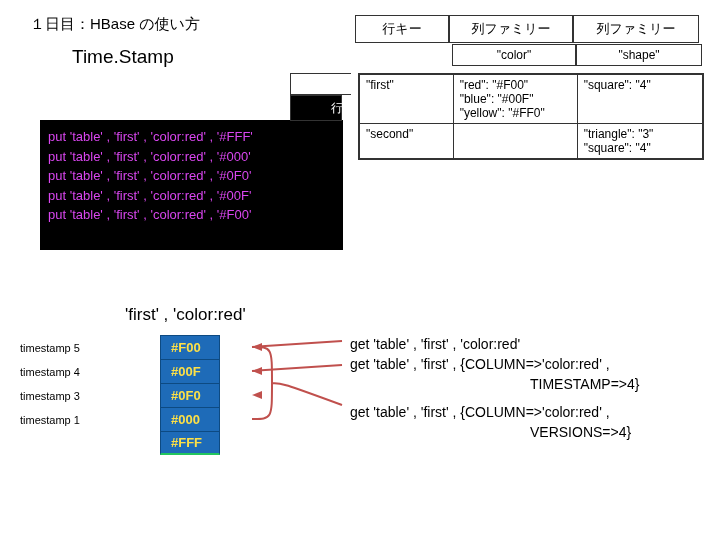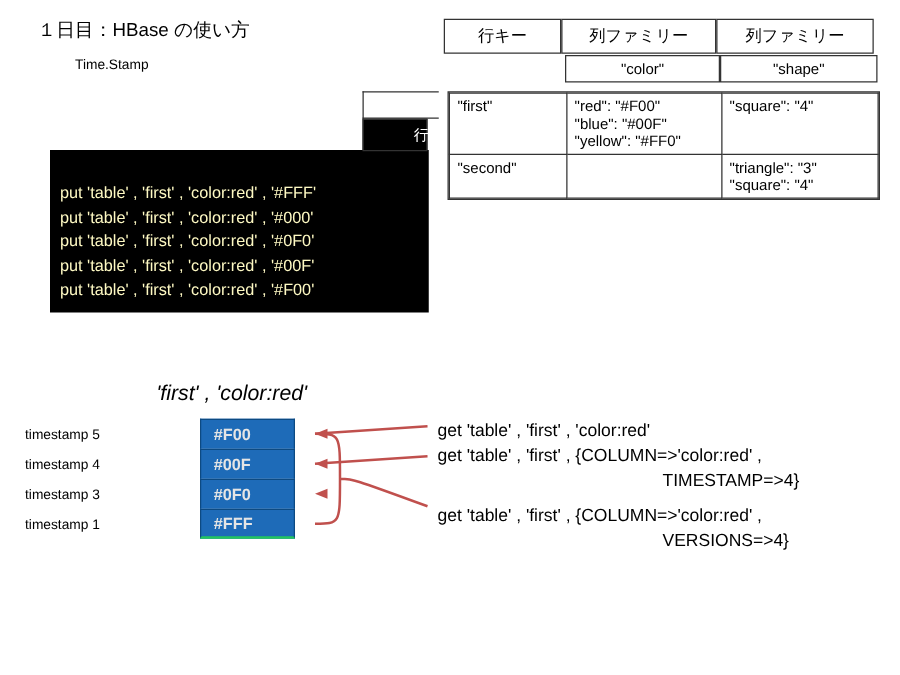--- a/index.html
+++ b/index.html
@@ -16,22 +16,22 @@
   .title-area {
     position: absolute;
     top: 15px;
     left: 30px;
   }
   .title-line {
     font-size: 15px;
     margin-bottom: 12px;
   }
   .subtitle-line {
-    font-size: 11px;
-    margin-left: 30px;
+    font-size: 19px;
+    margin-left: 42px;
   }
   .table-headers {
     position: absolute;
     top: 15px;
     left: 355px;
     width: 348px;
     display: flex;
   }
   .table-headers .cell {
     border: 1px solid #333;
@@ -78,54 +78,53 @@
     border: 1px solid #333;
     border-right: none;
   }
   .code-block {
     position: absolute;
     top: 120px;
     left: 40px;
     width: 303px;
     height: 130px;
     background: #000;
-    color: #fef9c3;
-    padding: 24px 8px;
+    color: #d946ef;
+    padding: 7px 8px;
     font-family: Arial, sans-serif;
     font-size: 13px;
     line-height: 1.5;
     white-space: pre;
     box-sizing: border-box;
   }
   .code-top-stub {
     position: absolute;
     top: 95px;
     left: 290px;
     width: 50px;
     height: 24px;
     background: #000;
     border: 1px solid #333;
   }
   .timeline-header {
     position: absolute;
     top: 305px;
     left: 125px;
     font-size: 17px;
-    font-style: italic;
   }
   .timeline-table {
     position: absolute;
     top: 335px;
     left: 160px;
   }
   .timeline-table .cell {
-    width: 76px;
+    width: 60px;
     height: 24px;
     background: #1e6bb8;
-    color: #e5e5e5;
+    color: #fde047;
     font-size: 13px;
     font-weight: bold;
     display: flex;
     align-items: center;
     padding-left: 10px;
     border: 1px solid #0d4a82;
     border-bottom: none;
     box-sizing: border-box;
   }
   .timeline-table .cell:last-child { border-bottom: 2px solid #22c55e; }
@@ -224,20 +223,21 @@
   <div>timestamp 5</div>
   <div>timestamp 4</div>
   <div>timestamp 3</div>
   <div>timestamp 1</div>
 </div>
 
 <div class="timeline-table">
   <div class="cell">#F00</div>
   <div class="cell">#00F</div>
   <div class="cell">#0F0</div>
+  <div class="cell">#000</div>
   <div class="cell">#FFF</div>
 </div>
 
 <svg class="brace">
 
   <path class="arrow" d="M90 6 L0 12"></path>
   <polygon class="arrowhead" points="0,12 10,8 10,16"></polygon>
 
   <path class="arrow" d="M90 30 L0 36"></path>
   <polygon class="arrowhead" points="0,36 10,32 10,40"></polygon>

